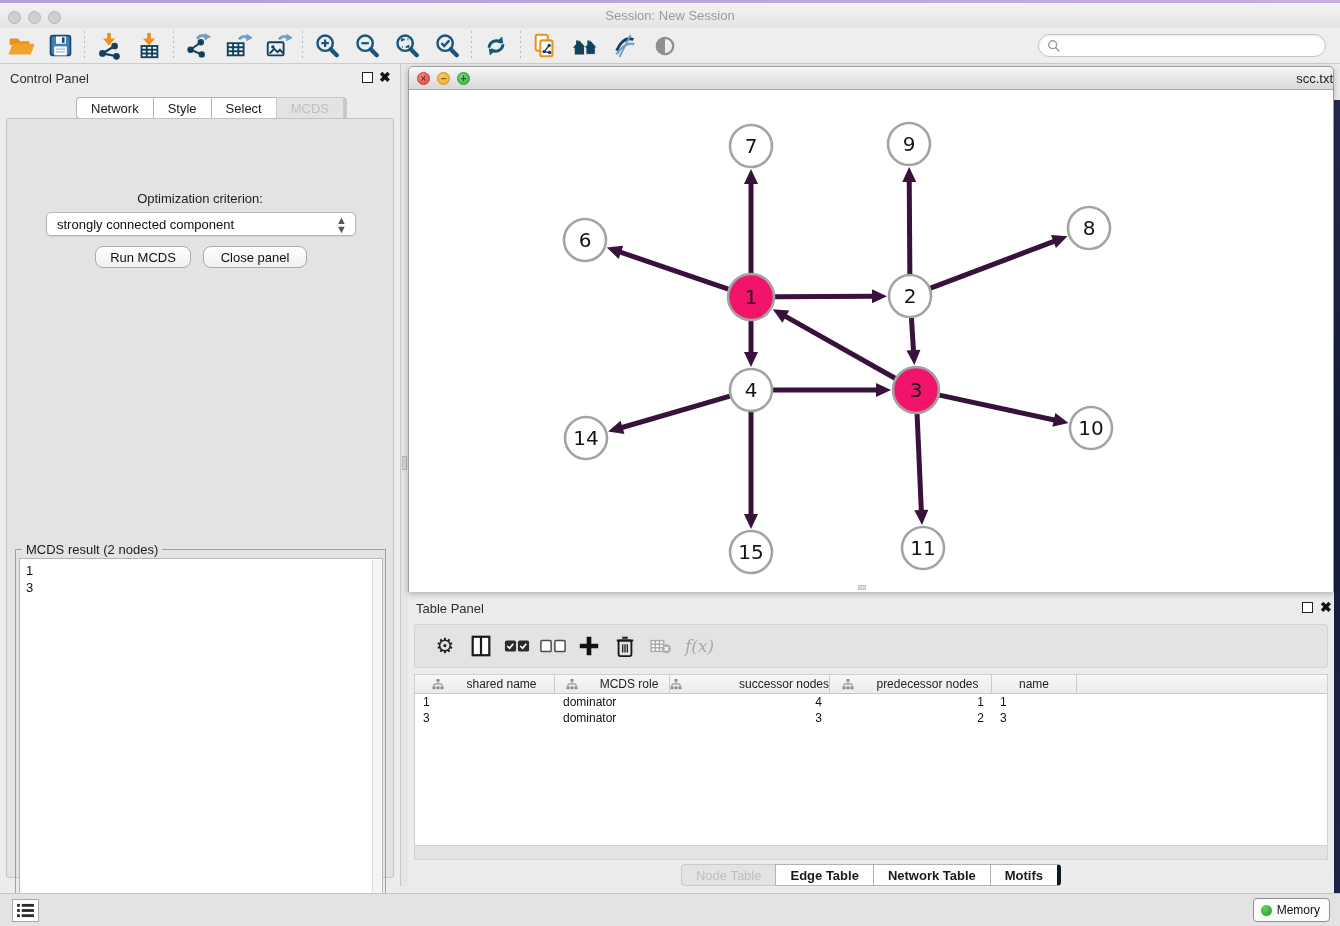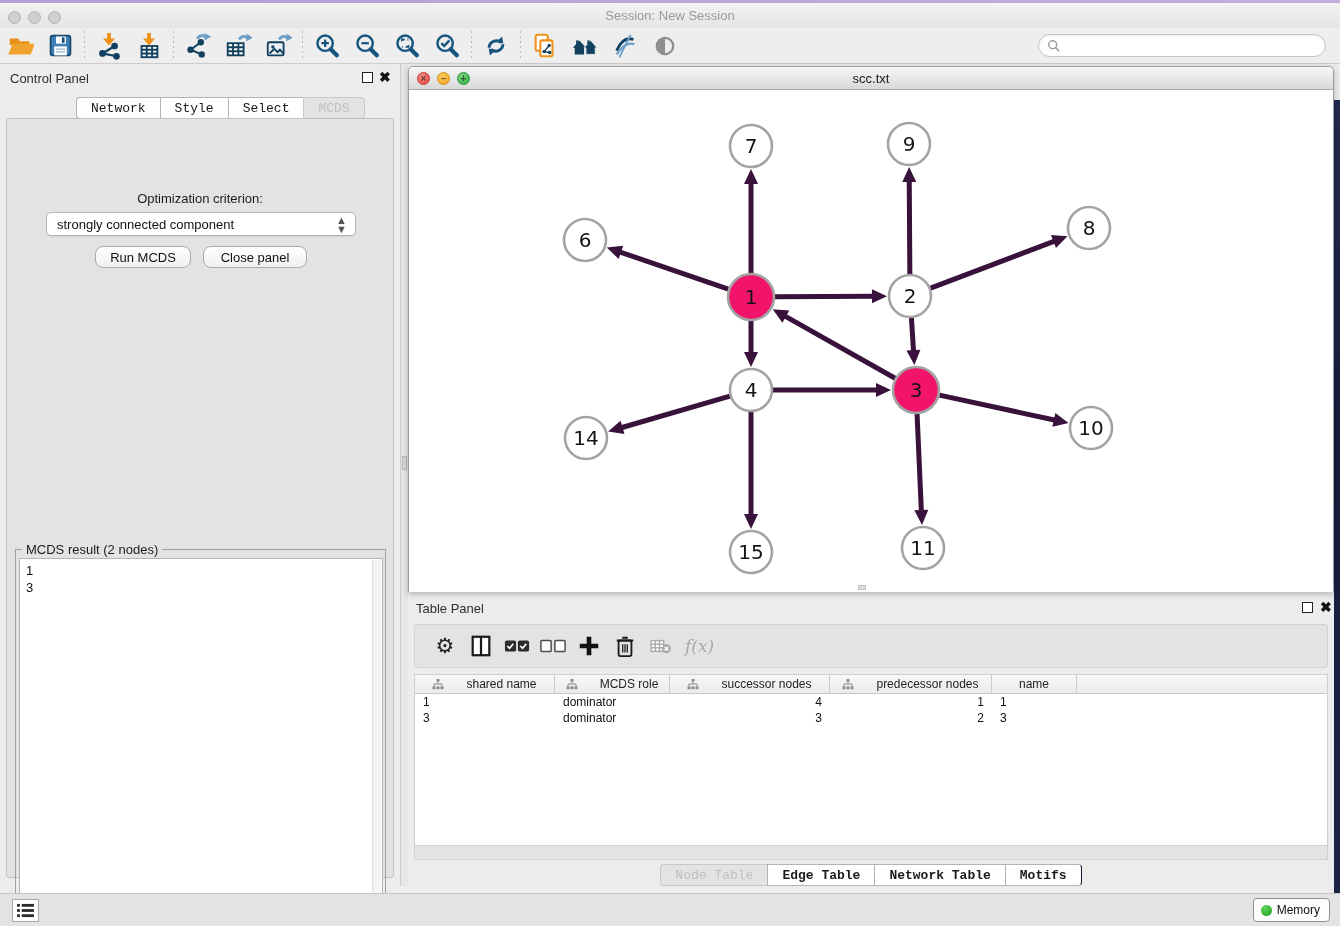--- a/index.html
+++ b/index.html
@@ -31,23 +31,23 @@
   #search-input { border:none; outline:none; flex:1; font-size:12px; background:transparent; height:18px; }
 
   
   #control-panel { left:0; top:64px; width:400px; height:822px; }
   .panel-head { position:absolute; left:0; top:4px; width:100%; height:20px; }
   .panel-title { position:absolute; left:10px; top:3px; font-size:13px; color:#2e2e2e; }
   .float-ic { position:absolute; top:4px; width:11px; height:11px; border:1.5px solid #222; background:#fff; }
   .close-ic { position:absolute; top:2px; font-size:14px; font-weight:bold; color:#111; line-height:14px; }
   #cp-tabs { position:absolute; left:76px; top:33px; height:22px; display:flex; }
   .tab { height:22px; padding:4px 14px; font-size:13px; color:#1a1a1a; background:#ffffff;
-    border:1px solid #b3b3b3; border-right:none; display:flex; align-items:center;font-family:Liberation Mono, monospace; }
+    border:1px solid #b3b3b3; border-right:none; display:flex; align-items:center; }
   .tab:first-child { border-top-left-radius:4px; border-bottom-left-radius:4px; }
-  .tab:last-child { border-right:1px solid #0f172a; border-top-right-radius:4px; border-bottom-right-radius:4px; }
+  .tab:last-child { border-right:4px solid #0f172a; border-top-right-radius:4px; border-bottom-right-radius:4px; }
   .tab.active { background:#e3e3e3; color:#bfbfbf; border-color:#c9c9c9; }
   #cp-body { position:absolute; left:6px; top:54px; width:388px; height:760px;
     background:#e3e3e3; border:1px solid #c2c2c2; border-radius:3px; }
   #opt-label { position:absolute; left:0; width:100%; top:72px; text-align:center; font-size:13px; color:#1c1c1c; }
   #criterion-select { position:absolute; left:39px; top:93px; width:310px; height:24px; background:#fff;
     border:1px solid #b5b5b5; border-radius:5px; font-size:13px; color:#111;
     display:flex; align-items:center; padding-left:10px; box-shadow:0 1px 1px rgba(0,0,0,.08); }
   #criterion-stepper { position:absolute; right:8px; top:3px; font-size:11px; color:#555; letter-spacing:0; line-height:9px; text-align:center; }
   .cp-btn { position:absolute; top:127px; height:22px; background:linear-gradient(#ffffff,#f0f0f0);
     border:1px solid #ababab; border-radius:8px; font-size:13px; color:#111;
@@ -69,39 +69,39 @@
   
   #net-frame { left:408px; top:66px; width:926px; height:526px; border:1px solid #9c9c9c;
     border-radius:5px 5px 0 0; box-shadow:0 2px 6px rgba(0,0,0,.25); background:#fff; }
   #net-titlebar { position:absolute; left:0; top:0; width:100%; height:23px;
     background:linear-gradient(#f7f7f7,#d8d8d8); border-bottom:1px solid #aaaaaa; border-radius:5px 5px 0 0; }
   .nt-light { position:absolute; top:5px; width:13px; height:13px; border-radius:50%;
     font-size:10px; font-weight:bold; text-align:center; line-height:12px; color:rgba(0,0,0,.55); }
   #nt-close { left:8px;  background:radial-gradient(circle at 35% 30%, #f58e86, #e3453c); border:1px solid #c43a31; }
   #nt-min   { left:28px; background:radial-gradient(circle at 35% 30%, #fbcb5e, #f0a71f); border:1px solid #d2911b; }
   #nt-max   { left:48px; background:radial-gradient(circle at 35% 30%, #7ed57f, #2daf3f); border:1px solid #27963a; }
-  #net-title { position:absolute; left:0; right:0; top:4px; text-align:center; font-size:13px; color:#1a1a1a; }
+  #net-title { position:absolute; left:0; right:0; top:4px; text-align:right; font-size:13px; color:#1a1a1a; }
   #net-canvas { position:absolute; left:0; top:23px; width:924px; height:502px; background:#ffffff; }
   #canvas-grip { position:absolute; left:449px; bottom:1px; width:8px; height:5px; background:#dcdcdc; border:1px solid #c4c4c4; }
 
   
   #table-panel { left:408px; top:596px; width:926px; height:292px; }
   #tp-toolbar { position:absolute; left:6px; top:28px; width:914px; height:44px;
     background:#e3e3e3; border:1px solid #d2d2d2; border-radius:3px;
     display:flex; align-items:center; padding-left:12px; }
   .tp-ic { width:36px; height:30px; display:flex; align-items:center; justify-content:center; }
   #fx-label { font-family:"DejaVu Serif", serif; font-style:italic; font-size:17px; color:#a8a8a8; margin-left:6px; }
   #tp-grid { position:absolute; left:6px; top:78px; width:914px; height:172px; background:#ffffff;
     border:1px solid #d0d0d0; font-size:12px; }
   .grid-header { display:flex; height:19px; border-bottom:1px solid #c8c8c8; background:linear-gradient(#f7f7f7,#ececec); }
   .gh-cell { display:flex; align-items:center; justify-content:center; gap:22px;
     border-right:1px solid #cccccc; color:#222; font-size:12px; }
   .grid-row { display:flex; height:16px; }
   .gr-cell { padding:1px 8px; color:#111; overflow:hidden; white-space:nowrap; }
-  .w0{width:140px;} .w1{width:115px;} .w2{width:160px;} .w3{width:162px;} .w4{width:85px;}
+  .w0{width:140px;} .w1{width:115px;} .w2{width:160px;justify-content:space-between;} .w3{width:162px;} .w4{width:85px;}
   .ra { text-align:right; }
   #tp-bottomstrip { position:absolute; left:6px; top:250px; width:914px; height:14px; background:#e3e3e3; border:1px solid #d2d2d2; border-top:none; }
   #tp-tabs { position:absolute; left:0; top:268px; width:100%; height:22px; display:flex; justify-content:center; }
   #tp-tabs .tab { font-weight:bold; }
   #tp-tabs .tab.active { font-weight:normal; }
 
   
   #statusbar { left:0; top:893px; width:1340px; height:33px; background:#e3e3e3; border-top:1px solid #c5c5c5; }
   #taskhist-btn { position:absolute; left:12px; top:5px; width:27px; height:23px; background:#fff;
     border:1px solid #a8a8a8; display:flex; align-items:center; justify-content:center; }

